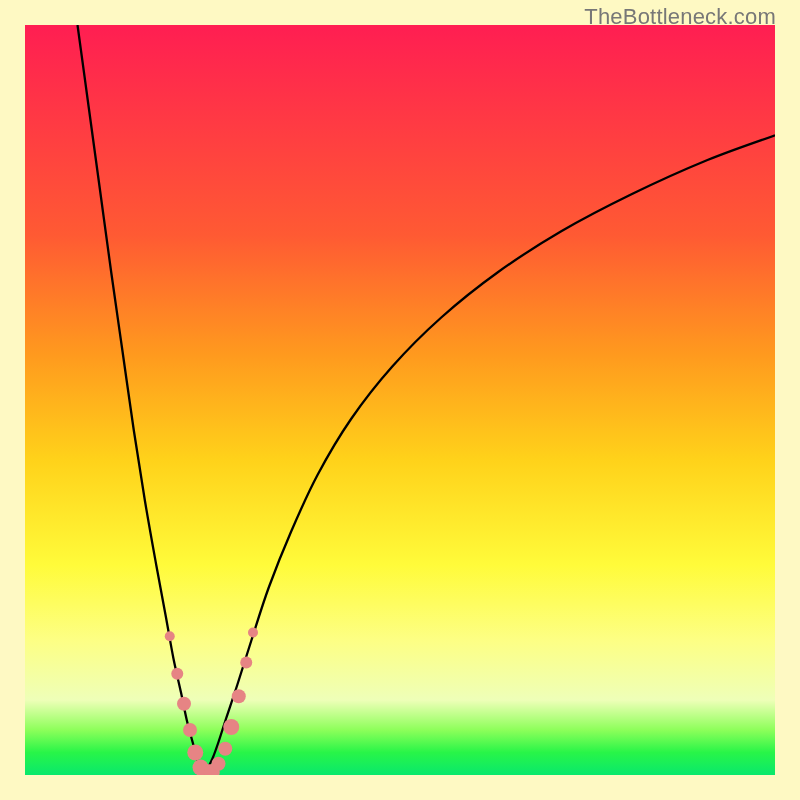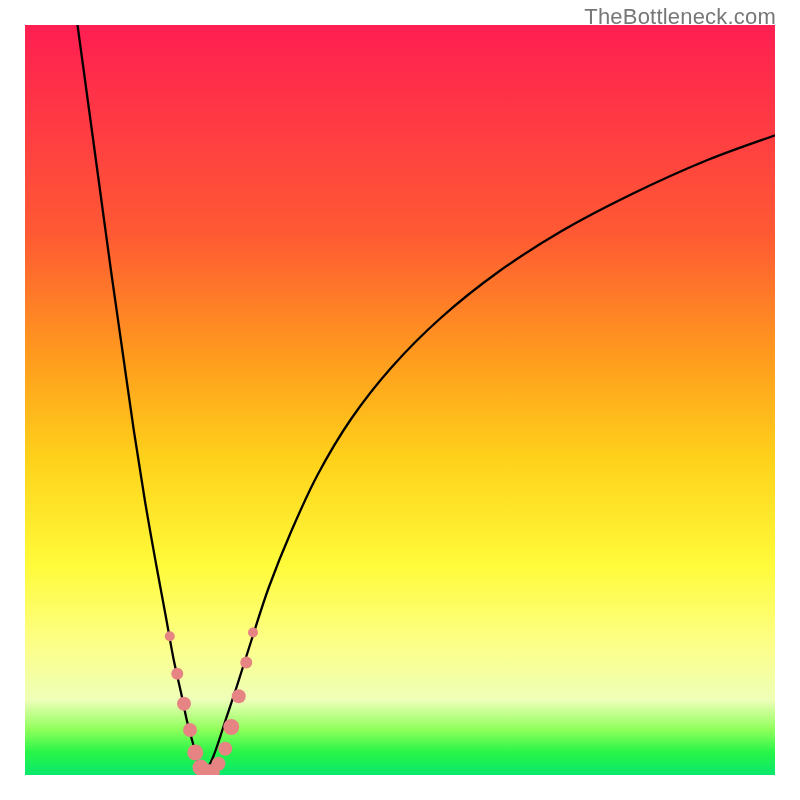--- a/index.html
+++ b/index.html
@@ -10,21 +10,21 @@
     overflow: hidden;
     background: #000;
     font-family: Arial, Helvetica, sans-serif;
   }
   .frame {
     position: absolute;
     top: 0;
     left: 0;
     width: 800px;
     height: 800px;
-    background: #ffffff;
+    background: #fef9c3;
   }
   .plot {
     position: absolute;
     top: 25px;
     left: 25px;
     width: 750px;
     height: 750px;
     overflow: hidden;
   }
   .gradient-bg {

